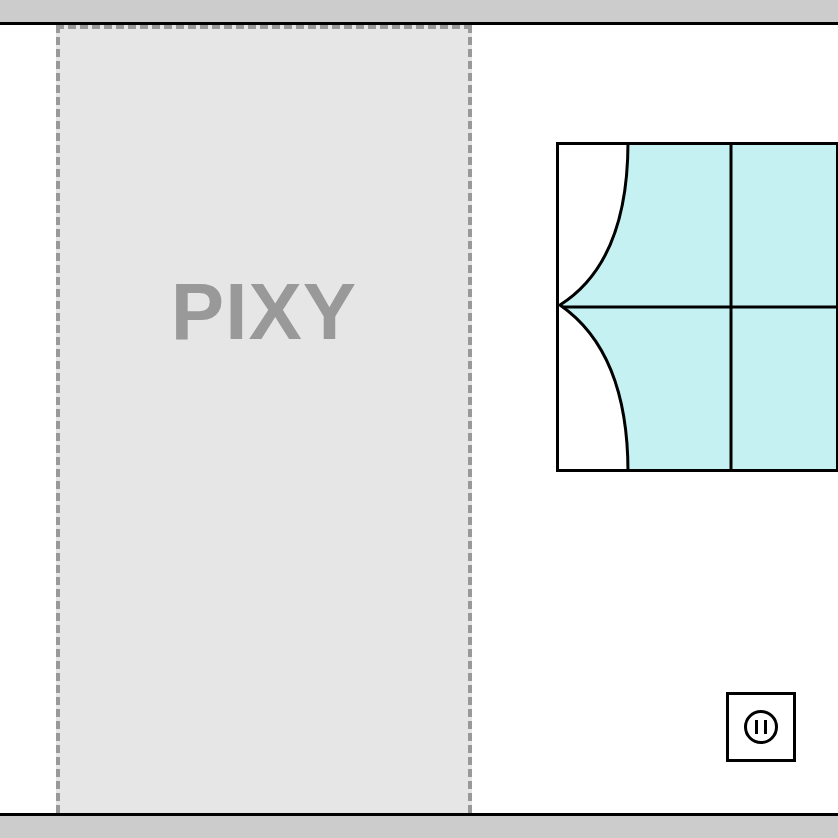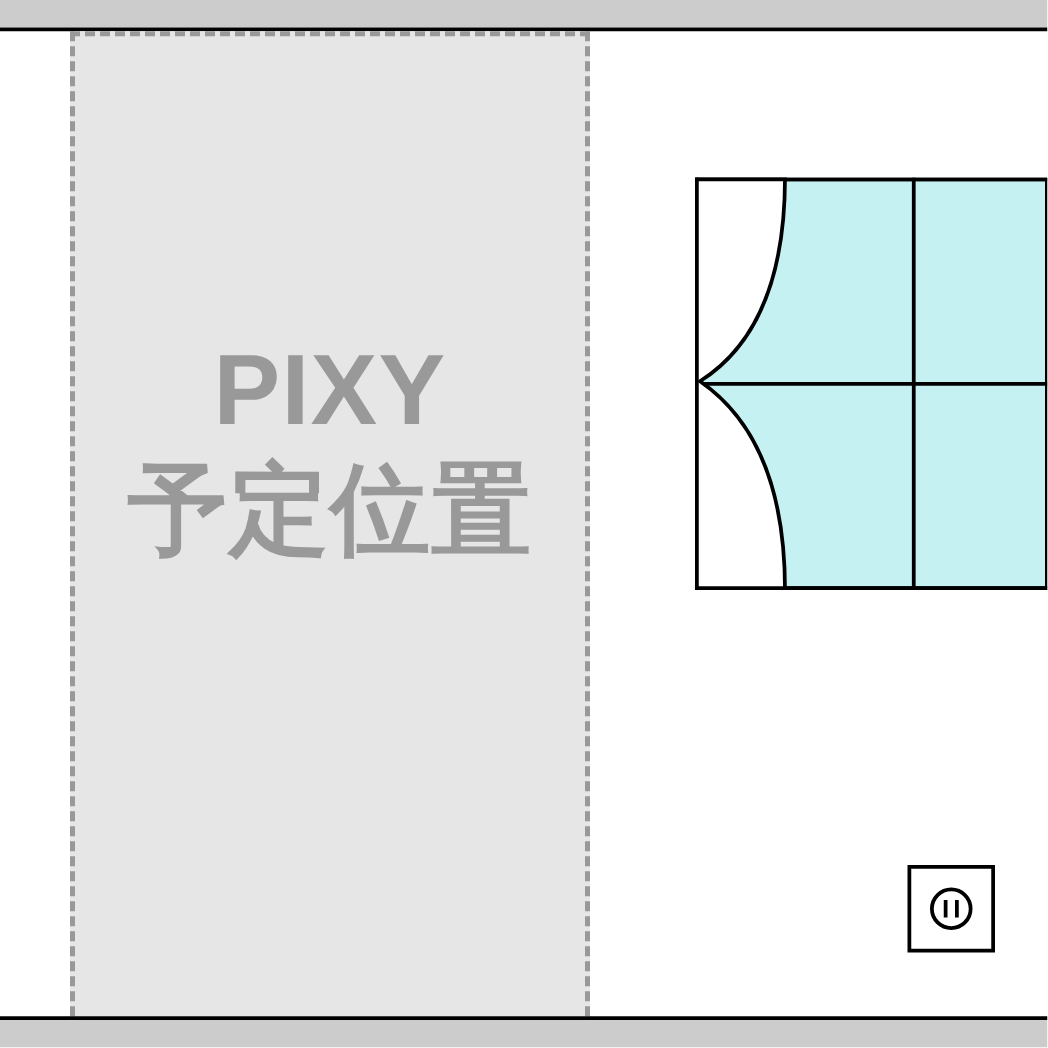--- a/index.html
+++ b/index.html
@@ -106,21 +106,20 @@
 </head>
 <body>
 
 <div class="stage">
 
   <div class="bar bar-top"></div>
   <div class="line line-top"></div>
 
   <div class="placeholder">
     <div class="t1">PIXY</div>
-    <div class="t2">予定位置</div>
   </div>
 
   <svg class="window-svg" viewBox="0 0 282 330">
 
     <rect x="0" y="0" width="282" height="330" fill="#c6f1f3" stroke="none"></rect>
 
     <rect x="1.5" y="1.5" width="280" height="327" fill="none" stroke="#000" stroke-width="3"></rect>
 
     <line x1="175" y1="0" x2="175" y2="330" stroke="#000" stroke-width="3"></line>
     <line x1="0" y1="165" x2="282" y2="165" stroke="#000" stroke-width="3"></line>

